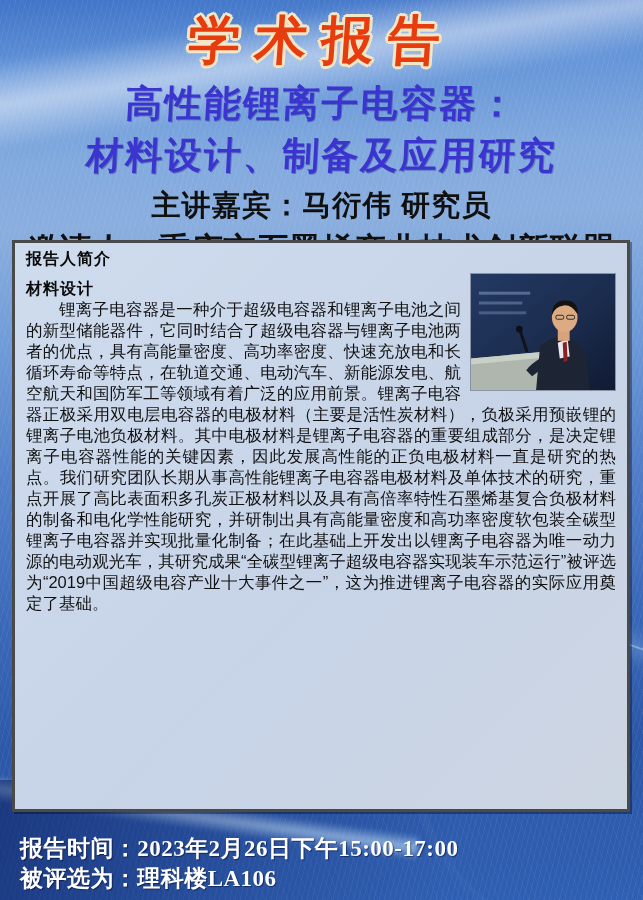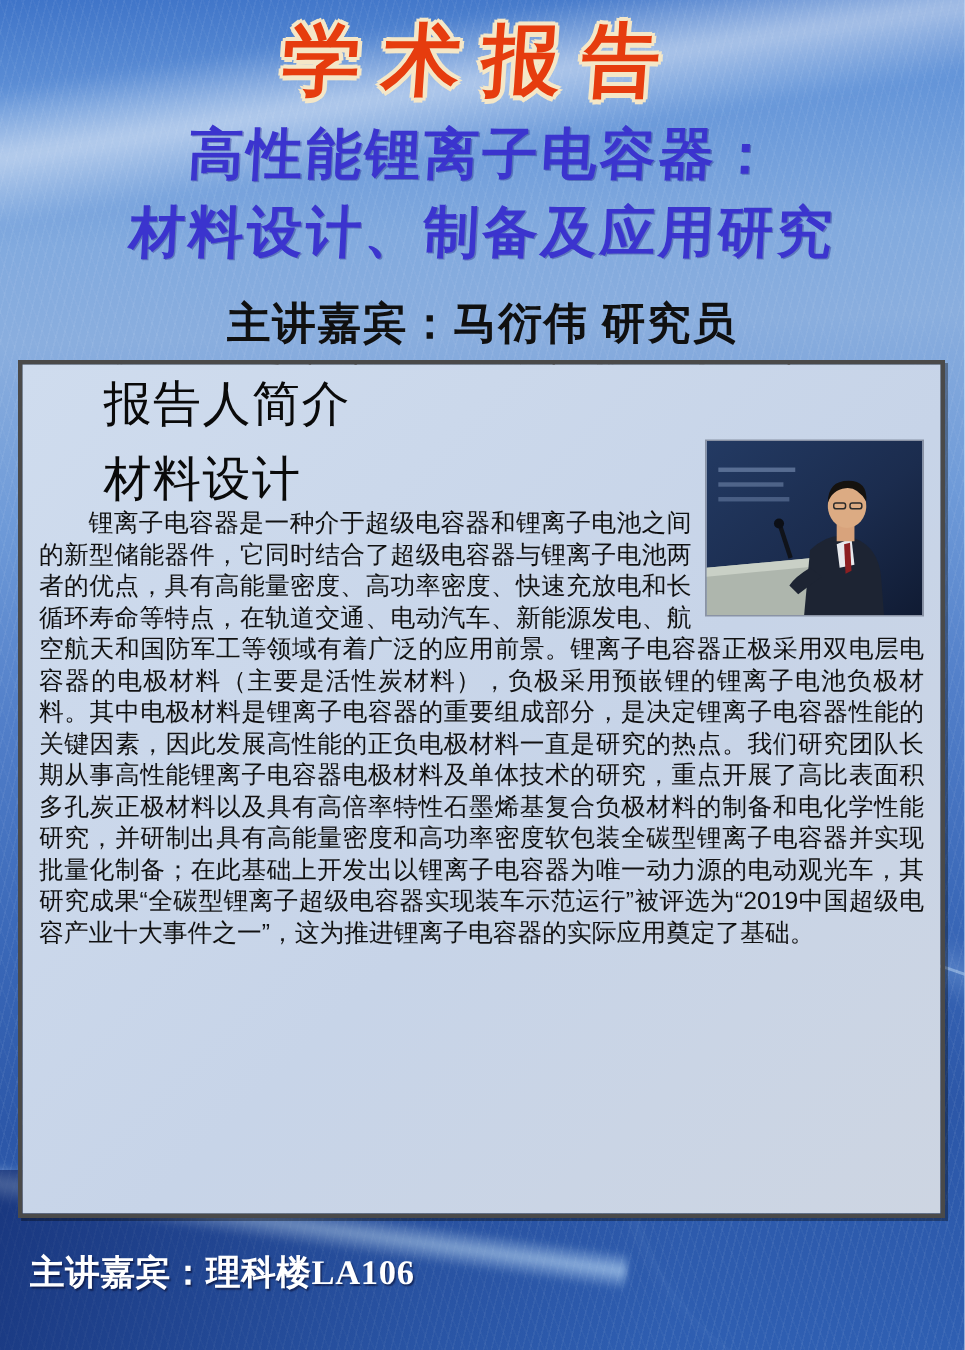--- a/index.html
+++ b/index.html
@@ -61,41 +61,40 @@
   .poster-subtitle {
     font-family:"Liberation Serif","DejaVu Serif",serif;
     font-size:37px; font-weight:bold; color:#3b34ce;
     letter-spacing:.06em; line-height:1.3; margin-top:4px;
     text-shadow:1px 1px 0 rgba(20,20,120,.35);
     transform:skewX(-3deg);
   }
   .poster-speaker {
     font-family:"Liberation Serif","DejaVu Serif",serif;
     font-size:29px; font-weight:bold; color:#101010;
-    margin-top:16px; letter-spacing:.04em;
+    margin-top:6px; letter-spacing:.04em;
   }
   .poster-inviter {
     font-family:"Liberation Serif","DejaVu Serif",serif;
     font-size:32px; font-weight:bold; color:#101010;
     margin-top:2px; letter-spacing:.02em;
   }
 
   
   .content-box {
     position:absolute; left:12px; top:240px; width:618px; height:572px;
     background:linear-gradient(135deg, #cfdcee 0%, #c7d4e8 55%, #cdd5e2 100%);
     border:3px solid #4a4a4a;
     box-shadow:2px 2px 0 rgba(0,0,0,.35);
     padding:6px 11px 6px 11px;
     overflow:hidden;
   }
   .section-heading {
-    font-size:32px; font-weight:normal; color:#0a0a0a; letter-spacing:1px;
+    font-size:16px; font-weight:bold; color:#0a0a0a; letter-spacing:1px;
     line-height:1.25;
-    margin-left:43px;
   }
   .body-para {
     font-size:16.5px; color:#111; line-height:21px;
     text-align:justify; text-indent:2em;
   }
   .abstract-heading { margin-top:10px; }
 
   
   .speaker-photo {
     float:right; width:146px; height:118px; margin:4px 0 6px 9px;
@@ -167,14 +166,15 @@
 
     <path d="M70 86 Q60 92 56 98 L62 104 Q72 96 78 92 Z" fill="#1d2433"></path>
   </svg>
 
 
   <div class="section-heading abstract-heading">材料设计</div>
   <p class="body-para">锂离子电容器是一种介于超级电容器和锂离子电池之间的新型储能器件，它同时结合了超级电容器与锂离子电池两者的优点，具有高能量密度、高功率密度、快速充放电和长循环寿命等特点，在轨道交通、电动汽车、新能源发电、航空航天和国防军工等领域有着广泛的应用前景。锂离子电容器正极采用双电层电容器的电极材料（主要是活性炭材料），负极采用预嵌锂的锂离子电池负极材料。其中电极材料是锂离子电容器的重要组成部分，是决定锂离子电容器性能的关键因素，因此发展高性能的正负电极材料一直是研究的热点。我们研究团队长期从事高性能锂离子电容器电极材料及单体技术的研究，重点开展了高比表面积多孔炭正极材料以及具有高倍率特性石墨烯基复合负极材料的制备和电化学性能研究，并研制出具有高能量密度和高功率密度软包装全碳型锂离子电容器并实现批量化制备；在此基础上开发出以锂离子电容器为唯一动力源的电动观光车，其研究成果“全碳型锂离子超级电容器实现装车示范运行”被评选为“2019中国超级电容产业十大事件之一”，这为推进锂离子电容器的实际应用奠定了基础。</p>
 </div>
 
 <div class="footer">
-  <div>主讲嘉宾：理科楼LA106</div>
+  <div>报告时间：2023年2月26日下午15:00-17:00</div>
+  <div>被评选为：理科楼LA106</div>
 </div>
 
 </body></html>

